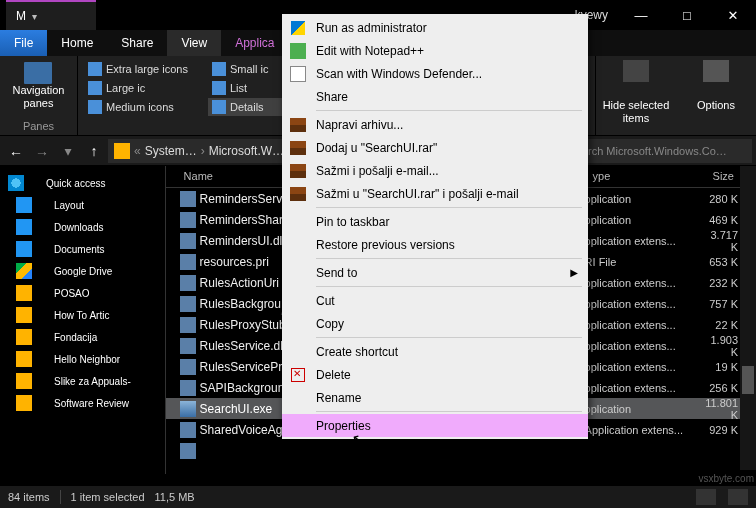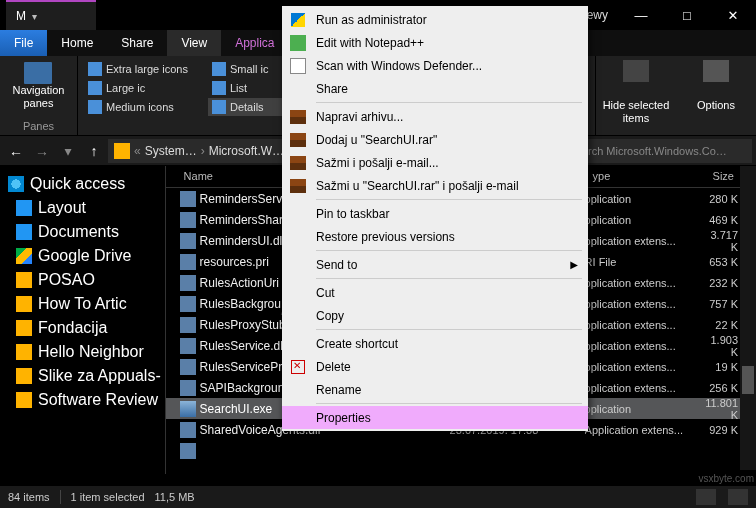--- a/index.html
+++ b/index.html
@@ -41,21 +41,21 @@
 .addrbar{height:30px;background:#1a1a1a;display:flex;align-items:center;padding:0 4px;gap:2px;border-bottom:1px solid #000;}
 .addrbar .navbtn{width:24px;height:24px;display:flex;align-items:center;justify-content:center;color:#888;font-size:14px;}
 .addrbar .navbtn.en{color:#fff;}
 .addrbar .path{flex:1;height:24px;background:#2a2a2a;display:flex;align-items:center;gap:4px;padding:0 6px;color:#ddd;}
 .addrbar .path .sep{color:#888;}
 .addrbar .search{width:170px;height:24px;background:#2a2a2a;color:#888;padding:0 6px;display:flex;align-items:center;font-size:11px;}
 
 
 .main{display:flex; height:308px;}
 .tree{width:168px;background:#000;padding:6px 0;overflow:hidden;}
-.tree .titem{display:flex;align-items:center;gap:6px;padding:3px 8px 3px 16px;color:#fff;font-size:16px;white-space:nowrap;}
+.tree .titem{display:flex;align-items:center;gap:22px;padding:3px 8px 3px 16px;color:#fff;font-size:10px;white-space:nowrap;}
 .tree .titem.qa{padding-left:8px;}
 .tree .titem .ticon{width:16px;height:16px;flex-shrink:0;}
 .ic-star{background:radial-gradient(circle,#4fc3f7 40%,#0288d1 42%);}
 .ic-desk{background:#2196f3;}
 .ic-down{background:#2196f3;}
 .ic-doc{background:#2196f3;}
 .ic-gd{background:linear-gradient(135deg,#00ac47 33%,#ffba00 33% 66%,#2684fc 66%);}
 .ic-fold{background:#ffb300;}
 
 .filepane{flex:1;background:#000;display:flex;flex-direction:column;border-left:1px solid #333;}
@@ -78,21 +78,21 @@
 .scrollbar{position:absolute;right:0;top:166px;width:16px;height:304px;background:#161616;}
 .scrollbar .thumb{position:absolute;left:2px;right:2px;top:200px;height:28px;background:#555;}
 
 
 .status{position:absolute;left:0;right:0;bottom:0;height:22px;background:#1a1a1a;display:flex;align-items:center;gap:10px;padding:0 8px;font-size:11px;color:#ccc;}
 .status .sep{width:1px;height:14px;background:#444;}
 .status .spacer{flex:1;}
 .status .sview{width:20px;height:16px;background:#333;margin-left:2px;}
 
 
-.ctxmenu{position:absolute;left:282px;top:6px;width:306px;background:#eee;color:#000;box-shadow:2px 2px 8px rgba(0,0,0,.6);font-size:12px;z-index:100;padding:2px 0;}
+.ctxmenu{position:absolute;left:282px;top:14px;width:306px;background:#eee;color:#000;box-shadow:2px 2px 8px rgba(0,0,0,.6);font-size:12px;z-index:100;padding:2px 0;}
 .ctxmenu .ci{height:23px;display:flex;align-items:center;padding:0 12px 0 34px;position:relative;white-space:nowrap;}
 .ctxmenu .ci.hover{background:#f0abfc;}
 .ctxmenu .ci .cicon{position:absolute;left:6px;width:20px;height:18px;display:flex;align-items:center;justify-content:center;}
 .ctxmenu .ci .arrow{position:absolute;right:10px;font-size:10px;}
 .ctxmenu .csep{height:1px;background:#ccc;margin:2px 6px 2px 34px;}
 .ic-shield{width:14px;height:14px;background:linear-gradient(135deg,#0078d4 50%,#ffd500 50%);}
 .ic-np{width:16px;height:16px;background:#4caf50;}
 .ic-def{width:16px;height:16px;background:#fff;border:1px solid #888;}
 .ic-rar{width:16px;height:14px;background:linear-gradient(#8b4513 50%,#5d2f0d 50%);}
 .ic-dx{width:14px;height:14px;border:1px solid #c00;position:relative;}
@@ -196,20 +196,24 @@
   <div class="tree" id="tree">
       <div class="titem qa">
         <span class="ticon ic-star"></span>
         <span>Quick access</span>
       </div>
       <div class="titem">
         <span class="ticon ic-desk"></span>
         <span>Layout</span>
       </div>
       <div class="titem">
+        <span class="ticon ic-down"></span>
+        <span>Downloads</span>
+      </div>
+      <div class="titem">
         <span class="ticon ic-doc"></span>
         <span>Documents</span>
       </div>
       <div class="titem">
         <span class="ticon ic-gd"></span>
         <span>Google Drive</span>
       </div>
       <div class="titem">
         <span class="ticon ic-fold"></span>
         <span>POSAO</span>

